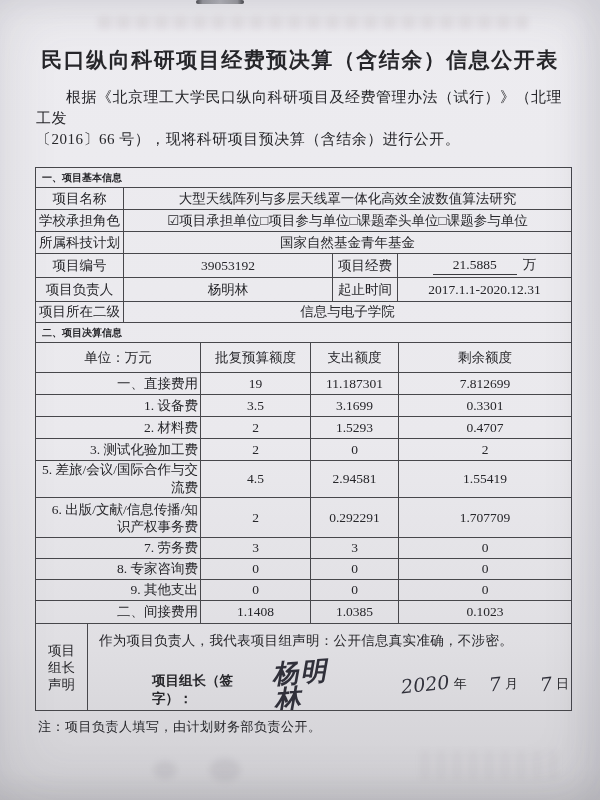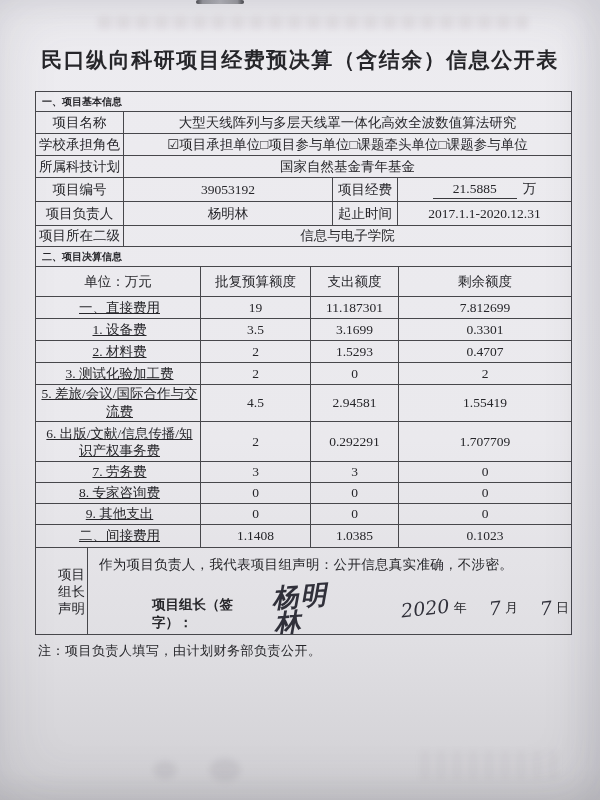--- a/index.html
+++ b/index.html
@@ -75,26 +75,26 @@
   .ul { display:inline-block; border-bottom:1px solid #3a3a3e; padding:0 20px 1px 20px; }
   .unit { margin-left:6px; }
 
   .t2 tr.head td { height:30px; }
   .t2 tr.d td { height:22px; }
   .t2 tr.d0 td { height:24px; }
   .t2 tr.d5 td { height:32px; }
   .t2 tr.d6 td { height:40px; line-height:17px; }
   .t2 tr.ds td { height:21px; }
   .t2 tr.d11 td { height:23px; }
-  .t2 td.rlabel { text-align:center; padding-left:5px;text-decoration:underline; }
+  .t2 td.rlabel { text-align:right; padding-left:5px; }
   .t2 td.rcenter { text-align:center; }
 
   .t3 td { height:78px; }
   .t3 td.side { width:52px; font-size:13.5px; }
-  .t3 td.side span { display:block; line-height:17px;text-align:right; }
+  .t3 td.side span { display:block; line-height:17px; }
   .t3 td.decl { text-align:left; vertical-align:top; }
   .stmt { padding:8px 6px 0 9px; font-size:13.5px; letter-spacing:.3px; }
   .signline { display:flex; align-items:center; padding-left:62px; margin-top:8px; }
   .sign-label { font-size:13.5px; font-weight:bold;margin-top:12px; }
   .hw {
     font-family:"DejaVu Serif","Liberation Serif",serif;
     font-style:italic; color:#30303a;
   }
   .sig {
     font-size:26px; line-height:26px; margin-left:2px;
@@ -109,20 +109,24 @@
 </style>
 </head>
 <body>
 
 <div class="sheet">
   <div class="staple"></div>
   <div class="ghost ghost-top"></div>
 
   <div class="title">民口纵向科研项目经费预决算（含结余）信息公开表</div>
 
+  <p class="intro">
+    <span class="l1">根据《北京理工大学民口纵向科研项目及经费管理办法（试行）》（北理工发</span>
+    <span class="l2">〔2016〕66 号），现将科研项目预决算（含结余）进行公开。</span>
+  </p>
 
   <table class="doc t1">
     <colgroup>
         <col style="width:88px">
         <col style="width:209px">
         <col style="width:65px">
         <col style="width:174px">
       </colgroup>
     <tbody>
         <tr class="sec">

